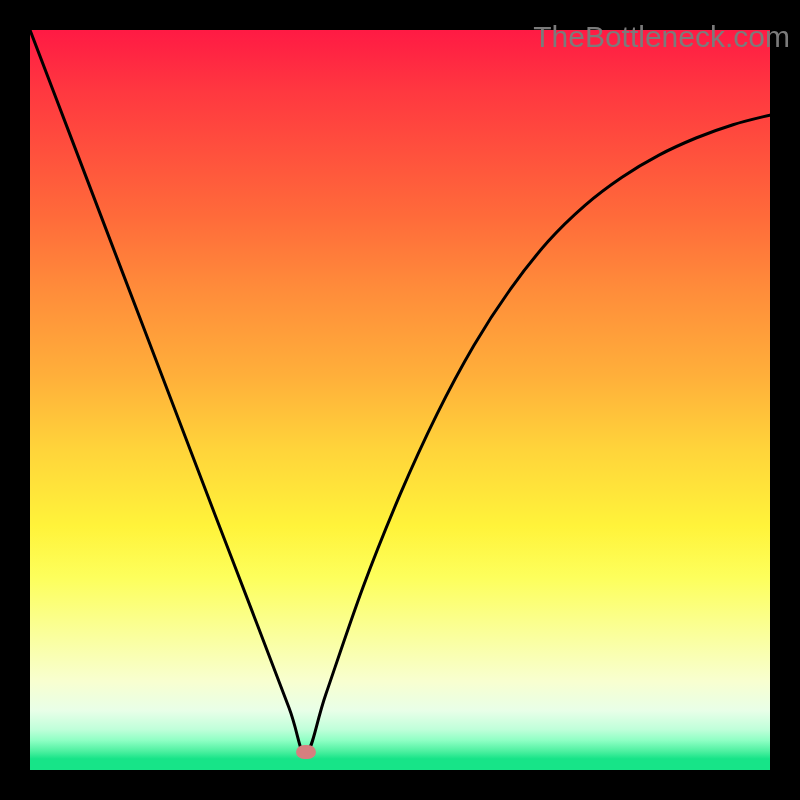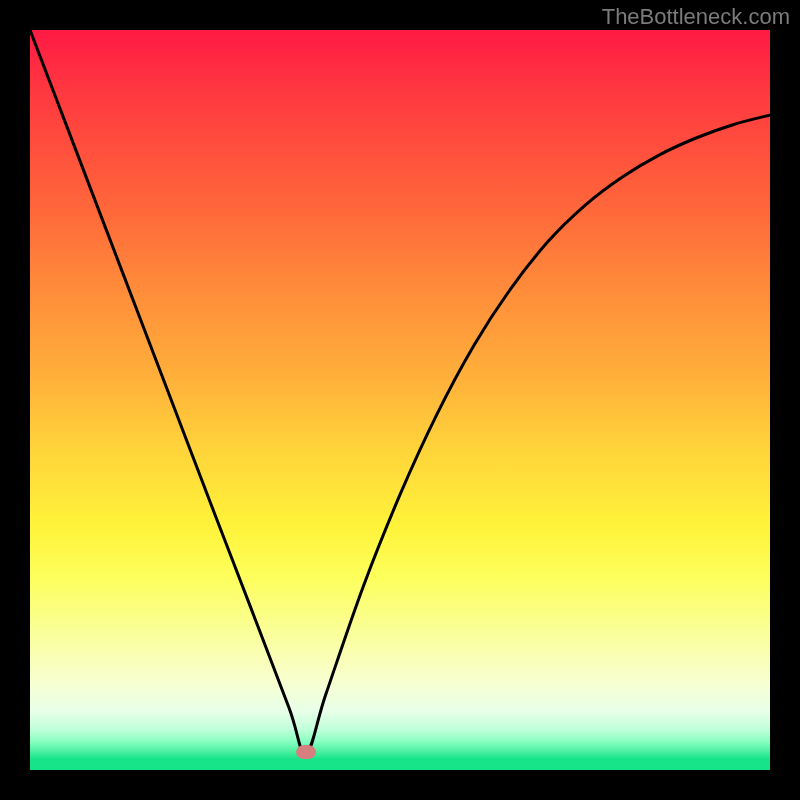--- a/index.html
+++ b/index.html
@@ -11,24 +11,24 @@
     font-family: Arial, Helvetica, sans-serif;
   }
   .frame {
     position: relative;
     width: 800px;
     height: 800px;
     background: #000;
   }
   .watermark {
     position: absolute;
-    top: 4px;
+    top: 20px;
     right: 10px;
     color: #7b7b7b;
-    font-size: 22px;
+    font-size: 30px;
     font-weight: 400;
     z-index: 10;
   }
   .plot-area {
     position: absolute;
     left: 30px;
     top: 30px;
     width: 740px;
     height: 740px;
     overflow: hidden;

